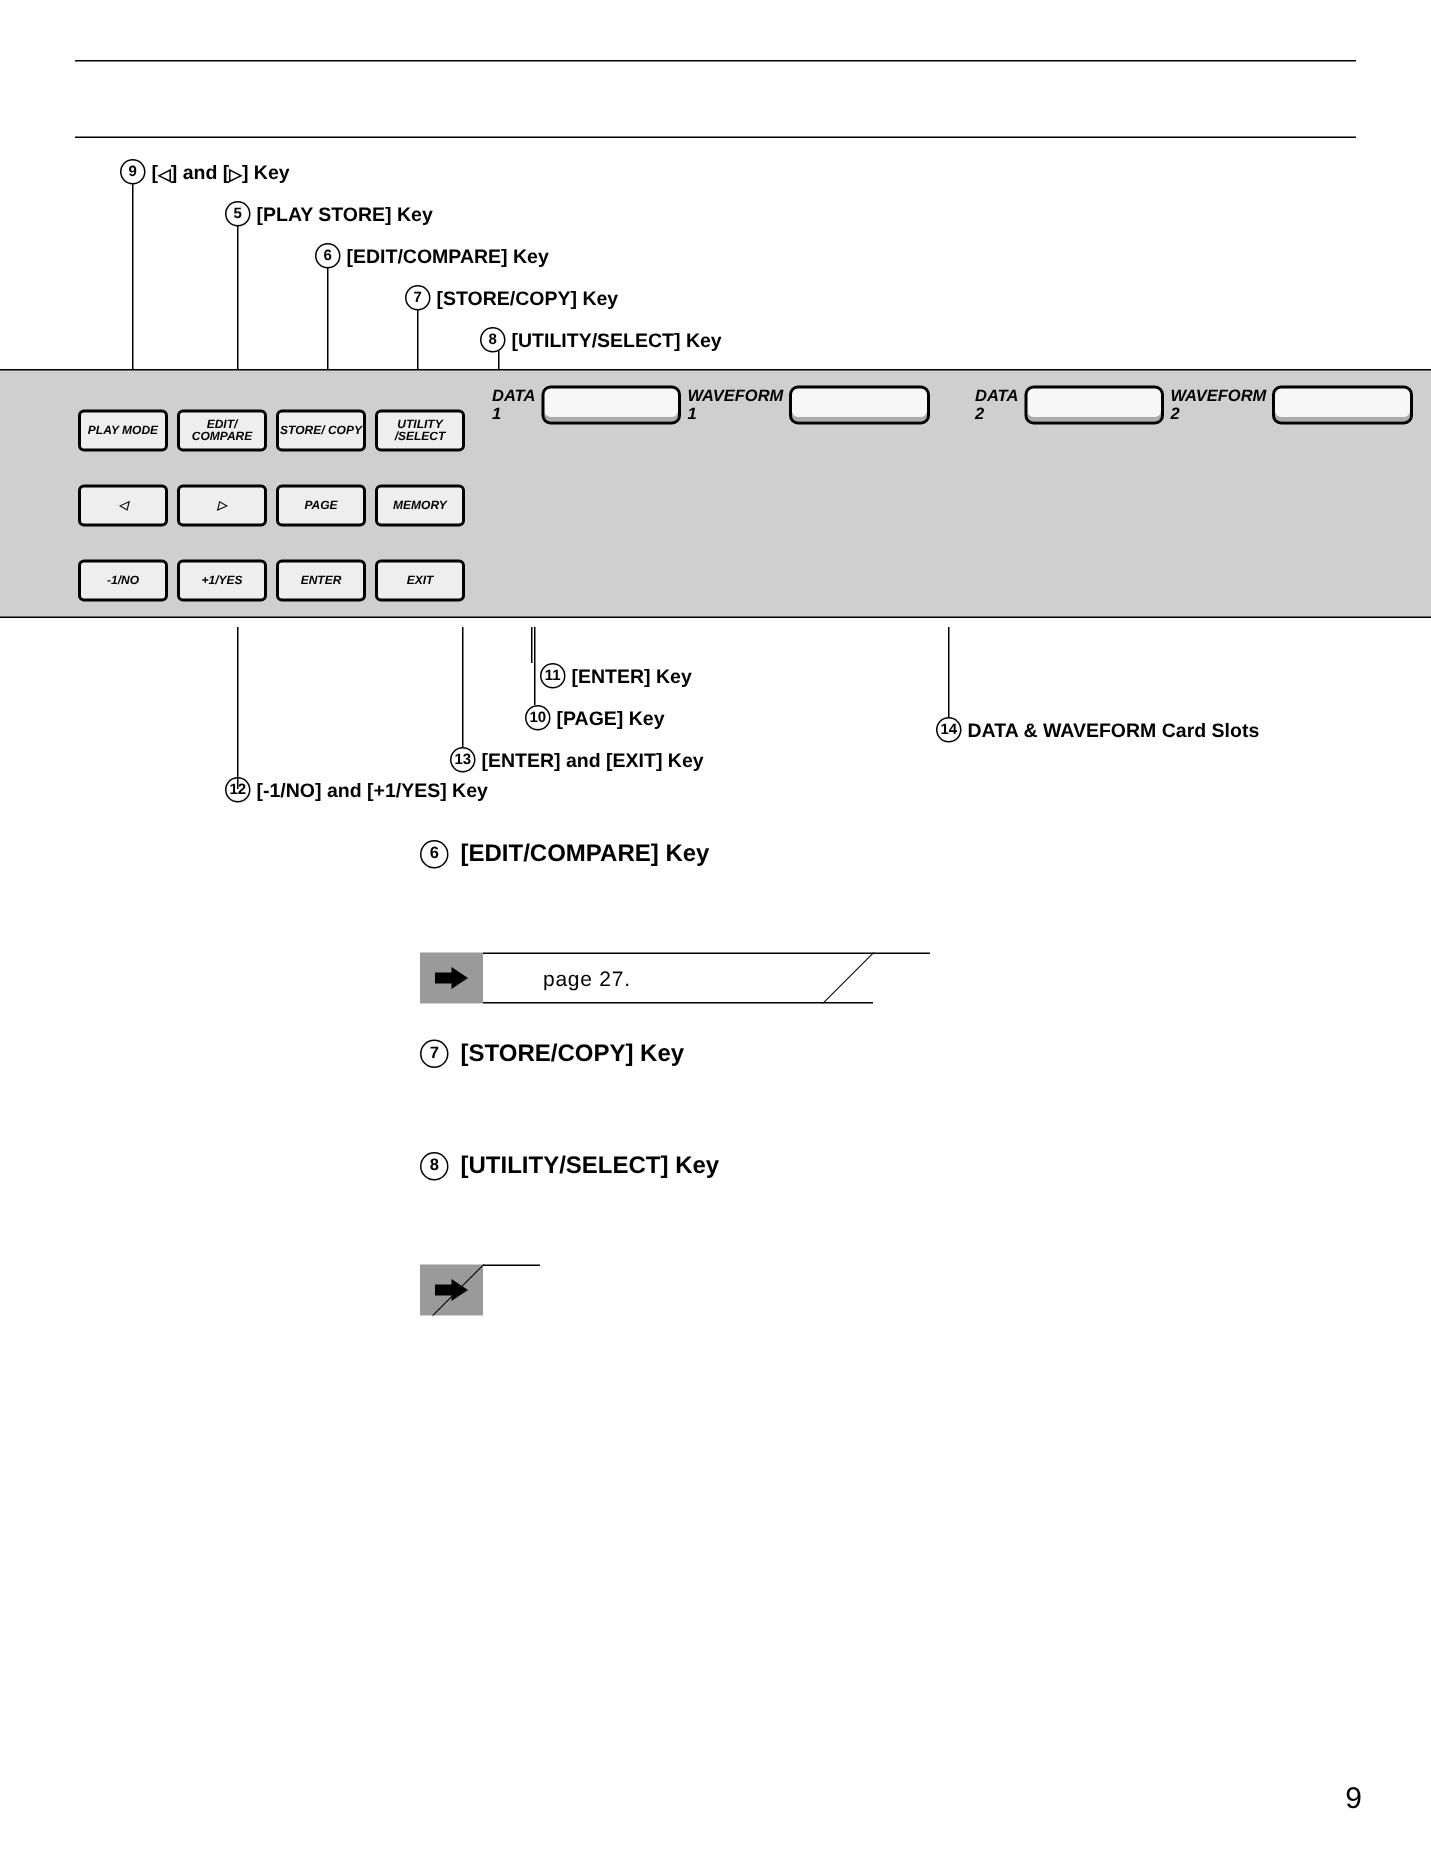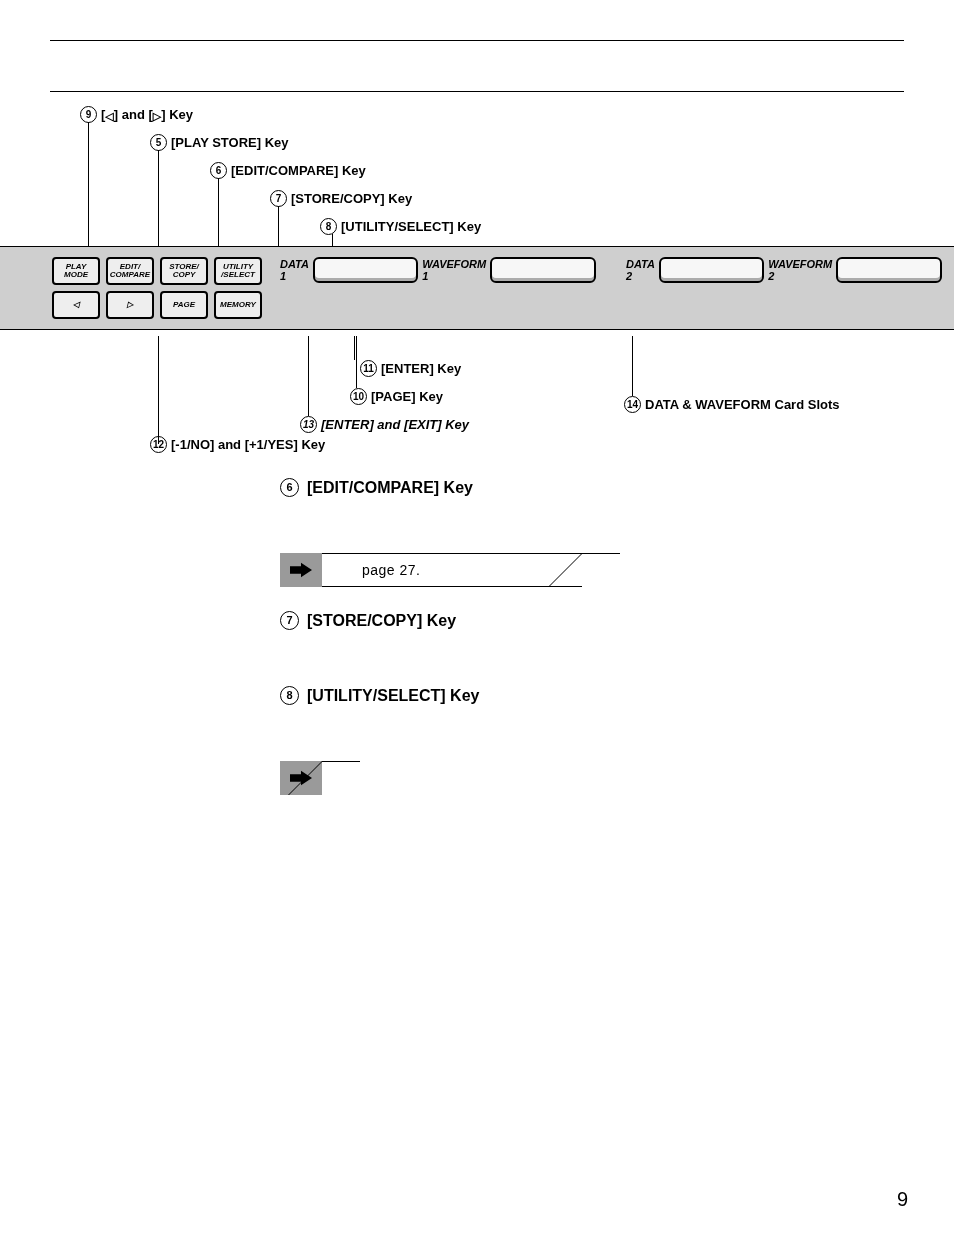--- a/index.html
+++ b/index.html
@@ -15,21 +15,21 @@
   .cnum { display: inline-flex; align-items: center; justify-content: center; width: 17px; height: 17px; border: 1px solid #000; border-radius: 50%; font-size: 10px; font-weight: bold; line-height: 1; }
   .tri { display: inline-block; font-size: 11px; line-height: 1; position: relative; top: 1px; }
   .leader { position: absolute; background: #000; }
   .leader.v { width: 1px; }
   .leader.h { height: 1px; }
 
   
   .panel { background: #cfcfcf; border-top: 1px solid #000; border-bottom: 1px solid #000; padding: 10px 12px; display: flex; gap: 18px; align-items: flex-start; position: relative; margin: 0 -50px 0 -50px; }
   .btn-grid { display: flex; flex-direction: column; gap: 6px; flex: 0 0 auto; margin-left: 40px; }
   .btn-row { display: flex; gap: 6px; }
-  .btn { width: 48px; height: 28px; background: #eee; border: 2px solid #000; border-radius: 4px; display: flex; align-items: center; justify-content: center; font-size: 8px; font-weight: 900; text-align: center; line-height: 1.05; font-style: italic; font-family: Arial, sans-serif; }
+  .btn { width: 60px; height: 28px; background: #eee; border: 2px solid #000; border-radius: 4px; display: flex; align-items: center; justify-content: center; font-size: 8px; font-weight: 900; text-align: center; line-height: 1.05; font-style: italic; font-family: Arial, sans-serif; margin-top: 16px; }
   .slots { flex: 1; display: flex; gap: 30px; }
   .slot-col { flex: 1; display: flex; flex-direction: row; align-items: center; gap: 4px; }
   .slot-label { font-size: 11px; font-weight: 900; font-style: italic; }
   .slot { width: 100%; height: 26px; background: #f7f7f7; border: 2px solid #000; border-radius: 6px; box-shadow: inset 0 -3px 0 rgba(0,0,0,.3); }
 
   
   .callouts-below { position: relative; height: 130px; margin-top: 6px; }
 
   
   .sections { margin-left: 230px; margin-top: 0; width: 620px; }
@@ -91,20 +91,26 @@
     <div class="btn-row">
       <div class="btn">
           <span>◁</span>
         </div>
       <div class="btn">
           <span>▷</span>
         </div>
       <div class="btn">PAGE</div>
       <div class="btn">MEMORY</div>
     </div>
+    <div class="btn-row">
+      <div class="btn">-1/NO</div>
+      <div class="btn">+1/YES</div>
+      <div class="btn">ENTER</div>
+      <div class="btn">EXIT</div>
+    </div>
   </div>
 
   <div class="slots">
     <div class="slot-col">
       <div class="slot-label">DATA 1</div>
       <div class="slot"></div>
       <div class="slot-label">WAVEFORM 1</div>
       <div class="slot"></div>
     </div>
     <div class="slot-col">
@@ -118,21 +124,21 @@
 
 <div class="callouts-below">
   <div class="co" style="left:310px; top:24px;">
     <span class="cnum">11</span>
     <span>[ENTER] Key</span>
   </div>
   <div class="co" style="left:300px; top:52px;">
     <span class="cnum">10</span>
     <span>[PAGE] Key</span>
   </div>
-  <div class="co" style="left:250px; top:80px;font-style:italic;">
+  <div class="co" style="left:250px; top:80px;">
     <span class="cnum">13</span>
     <span>[ENTER] and [EXIT] Key</span>
   </div>
   <div class="co" style="left:100px; top:100px;">
     <span class="cnum">12</span>
     <span>[-1/NO] and [+1/YES] Key</span>
   </div>
   <div class="co" style="left:574px; top:60px;">
     <span class="cnum">14</span>
     <span>DATA &amp; WAVEFORM Card Slots</span>

